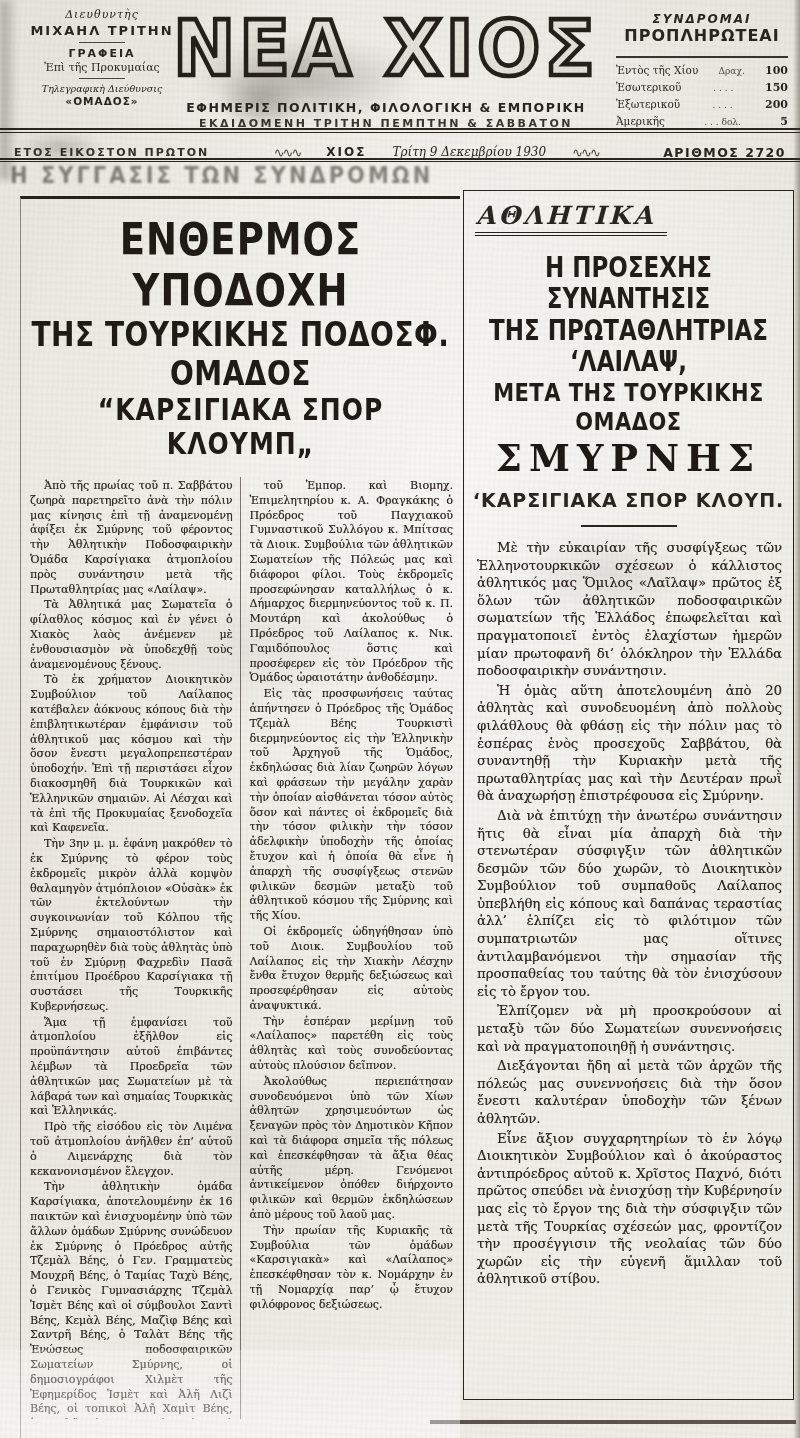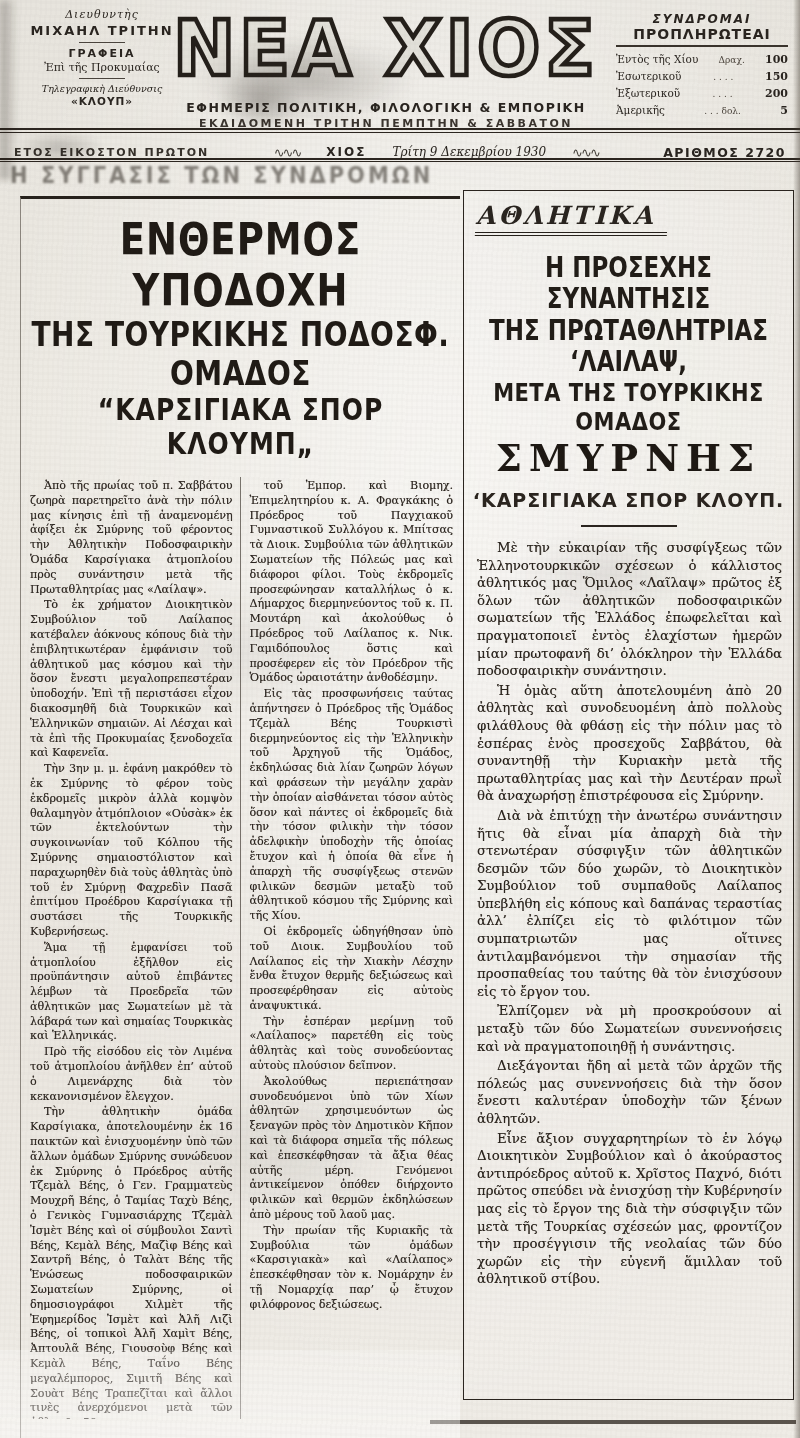--- a/index.html
+++ b/index.html
@@ -41,21 +41,21 @@
   }
   .m-sub1 { position:absolute; left:180px; top:100px; width:412px; text-align:center;
     font-family:"DejaVu Sans", sans-serif; font-weight:bold; font-size:12.5px; letter-spacing:1.5px; }
   .m-sub2 { position:absolute; left:180px; top:117px; width:412px; text-align:center;
     font-family:"DejaVu Sans", sans-serif; font-size:11px; letter-spacing:2.5px; font-weight:bold; color:#3a342e; }
 
   .m-right { position:absolute; left:616px; top:12px; width:172px; }
   .m-right .s1 { text-align:center; font-family:"DejaVu Sans", sans-serif; font-weight:bold;
     font-style:italic; font-size:12px; letter-spacing:2px; }
   .m-right .s2 { text-align:center; font-family:"DejaVu Sans", sans-serif; font-weight:bold;
-    font-size:14px; letter-spacing:1px; border-bottom:2px solid #39332c; padding-bottom:3px; margin-bottom:6px; }
+    font-size:16px; letter-spacing:1px; border-bottom:2px solid #39332c; padding-bottom:11px; margin-bottom:6px; }
   .rate { display:flex; align-items:baseline; font-size:10.5px; margin-top:4px; }
   .rate .lab { white-space:nowrap; }
   .rate .sep { flex:1; text-align:center; overflow:hidden; white-space:nowrap; color:#4c453d; font-size:9px; padding:0 3px; }
   .rate .val { font-weight:bold; font-size:11px; }
 
   .hrule { position:absolute; left:0; width:800px; border-top:2.5px solid #2c2620; }
   .hrule.thin { border-top-width:1.2px; }
   .dateline { position:absolute; left:0; top:134px; width:800px; height:36px;
     display:flex; align-items:center; padding:0 14px; }
   .dateline .era { font-family:"DejaVu Sans", sans-serif; font-weight:bold; font-size:11px; letter-spacing:2px; color:#35302a; }
@@ -117,21 +117,21 @@
 <div class="page">
 
   <div class="m-left">
     <div class="script">Διευθυντὴς</div>
     <div class="name">ΜΙΧΑΗΛ ΤΡΙΤΗΝ</div>
     <div class="rule"></div>
     <div class="small-caps">ΓΡΑΦΕΙΑ</div>
     <div class="line">Ἐπὶ τῆς Προκυμαίας</div>
     <div class="rule"></div>
     <div class="tiny">Τηλεγραφικὴ Διεύθυνσις</div>
-    <div class="brand">«ΚΛΟΥΠ»</div>
+    <div class="brand">«ΟΜΑΔΟΣ»</div>
   </div>
 
   <div class="m-title">ΝΕΑ ΧΙΟΣ</div>
   <div class="m-sub1">ΕΦΗΜΕΡΙΣ ΠΟΛΙΤΙΚΗ, ΦΙΛΟΛΟΓΙΚΗ &amp; ΕΜΠΟΡΙΚΗ</div>
   <div class="m-sub2">ΕΚΔΙΔΟΜΕΝΗ ΤΡΙΤΗΝ ΠΕΜΠΤΗΝ &amp; ΣΑΒΒΑΤΟΝ</div>
 
   <div class="m-right">
     <div class="s1">ΣΥΝΔΡΟΜΑΙ</div>
     <div class="s2">ΠΡΟΠΛΗΡΩΤΕΑΙ</div>
     <div class="rate">
@@ -175,20 +175,21 @@
 
   <div class="banner">Η ΣΥΓΓΑΣΙΣ ΤΩΝ ΣΥΝΔΡΟΜΩΝ</div>
 
   <div class="art-left">
     <div class="hl hl1">ΕΝΘΕΡΜΟΣ ΥΠΟΔΟΧΗ</div>
     <div class="hl hl2">ΤΗΣ ΤΟΥΡΚΙΚΗΣ ΠΟΔΟΣΦ. ΟΜΑΔΟΣ</div>
     <div class="hl hl3">“ΚΑΡΣΙΓΙΑΚΑ ΣΠΟΡ ΚΛΟΥΜΠ„</div>
     <div class="cols">
       <div class="col first">
         <p>Ἀπὸ τῆς πρωίας τοῦ π. Σαββάτου ζωηρὰ παρετηρεῖτο ἀνὰ τὴν πόλιν μας κίνησις ἐπὶ τῇ ἀναμενομένῃ ἀφίξει ἐκ Σμύρνης τοῦ φέροντος τὴν Ἀθλητικὴν Ποδοσφαιρικὴν Ὁμάδα Καρσίγιακα ἀτμοπλοίου πρὸς συνάντησιν μετὰ τῆς Πρωταθλητρίας μας «Λαίλαψ».</p>
+        <p>Τὰ Ἀθλητικά μας Σωματεῖα ὁ φίλαθλος κόσμος καὶ ἐν γένει ὁ Χιακὸς λαὸς ἀνέμενεν μὲ ἐνθουσιασμὸν νὰ ὑποδεχθῇ τοὺς ἀναμενομένους ξένους.</p>
         <p>Τὸ ἐκ χρήματον Διοικητικὸν Συμβούλιον τοῦ Λαίλαπος κατέβαλεν ἀόκνους κόπους διὰ τὴν ἐπιβλητικωτέραν ἐμφάνισιν τοῦ ἀθλητικοῦ μας κόσμου καὶ τὴν ὅσον ἔνεστι μεγαλοπρεπεστέραν ὑποδοχήν. Ἐπὶ τῇ περιστάσει εἶχον διακοσμηθῆ διὰ Τουρκικῶν καὶ Ἑλληνικῶν σημαιῶν. Αἱ Λέσχαι καὶ τὰ ἐπὶ τῆς Προκυμαίας ξενοδοχεῖα καὶ Καφενεῖα.</p>
         <p>Τὴν 3ην μ. μ. ἐφάνη μακρόθεν τὸ ἐκ Σμύρνης τὸ φέρον τοὺς ἐκδρομεῖς μικρὸν ἀλλὰ κομψὸν θαλαμηγὸν ἀτμόπλοιον «Οὐσὰκ» ἐκ τῶν ἐκτελούντων τὴν συγκοινωνίαν τοῦ Κόλπου τῆς Σμύρνης σημαιοστόλιστον καὶ παραχωρηθὲν διὰ τοὺς ἀθλητὰς ὑπὸ τοῦ ἐν Σμύρνῃ Φαχρεδὶν Πασᾶ ἐπιτίμου Προέδρου Καρσίγιακα τῇ συστάσει τῆς Τουρκικῆς Κυβερνήσεως.</p>
         <p>Ἅμα τῇ ἐμφανίσει τοῦ ἀτμοπλοίου ἐξῆλθον εἰς προϋπάντησιν αὐτοῦ ἐπιβάντες λέμβων τὰ Προεδρεῖα τῶν ἀθλητικῶν μας Σωματείων μὲ τὰ λάβαρά των καὶ σημαίας Τουρκικὰς καὶ Ἑλληνικάς.</p>
         <p>Πρὸ τῆς εἰσόδου εἰς τὸν Λιμένα τοῦ ἀτμοπλοίου ἀνῆλθεν ἐπ’ αὐτοῦ ὁ Λιμενάρχης διὰ τὸν κεκανονισμένον ἔλεγχον.</p>
         <p>Τὴν ἀθλητικὴν ὁμάδα Καρσίγιακα, ἀποτελουμένην ἐκ 16 παικτῶν καὶ ἐνισχυομένην ὑπὸ τῶν ἄλλων ὁμάδων Σμύρνης συνώδευον ἐκ Σμύρνης ὁ Πρόεδρος αὐτῆς Τζεμὰλ Βέης, ὁ Γεν. Γραμματεὺς Μουχρῆ Βέης, ὁ Ταμίας Ταχὺ Βέης, ὁ Γενικὸς Γυμνασιάρχης Τζεμὰλ Ἰσμὲτ Βέης καὶ οἱ σύμβουλοι Σαντὶ Βέης, Κεμὰλ Βέης, Μαζὶφ Βέης καὶ Σαντρῆ Βέης, ὁ Ταλὰτ Βέης τῆς Ἑνώσεως ποδοσφαιρικῶν Σωματείων Σμύρνης, οἱ δημοσιογράφοι Χιλμὲτ τῆς Ἐφημερίδος Ἰσμὲτ καὶ Ἀλῆ Λιζὶ Βέης, οἱ τοπικοὶ Ἀλῆ Χαμὶτ Βέης, Ἀπτουλᾶ Βέης, Γιουσοὺφ Βέης καὶ Κεμὰλ Βέης, Ταΐνο Βέης μεγαλέμπορος, Σιμιτῆ Βέης καὶ Σουὰτ Βέης Τραπεζῖται καὶ ἄλλοι τινὲς ἀνερχόμενοι μετὰ τῶν ἀθλητῶν 50.</p>
 
       </div>
       <div class="col">
         <p>τοῦ Ἐμπορ. καὶ Βιομηχ. Ἐπιμελητηρίου κ. Α. Φραγκάκης ὁ Πρόεδρος τοῦ Παγχιακοῦ Γυμναστικοῦ Συλλόγου κ. Μπίτσας τὰ Διοικ. Συμβούλια τῶν ἀθλητικῶν Σωματείων τῆς Πόλεώς μας καὶ διάφοροι φίλοι. Τοὺς ἐκδρομεῖς προσεφώνησαν καταλλήλως ὁ κ. Δήμαρχος διερμηνεύοντος τοῦ κ. Π. Μουτάρη καὶ ἀκολούθως ὁ Πρόεδρος τοῦ Λαίλαπος κ. Νικ. Γαμιδόπουλος ὅστις καὶ προσέφερεν εἰς τὸν Πρόεδρον τῆς Ὁμάδος ὡραιοτάτην ἀνθοδέσμην.</p>
         <p>Εἰς τὰς προσφωνήσεις ταύτας ἀπήντησεν ὁ Πρόεδρος τῆς Ὁμάδος Τζεμὰλ Βέης Τουρκιστὶ διερμηνεύοντος εἰς τὴν Ἑλληνικὴν τοῦ Ἀρχηγοῦ τῆς Ὁμάδος, ἐκδηλώσας διὰ λίαν ζωηρῶν λόγων καὶ φράσεων τὴν μεγάλην χαρὰν τὴν ὁποίαν αἰσθάνεται τόσον αὐτὸς ὅσον καὶ πάντες οἱ ἐκδρομεῖς διὰ τὴν τόσον φιλικὴν τὴν τόσον ἀδελφικὴν ὑποδοχὴν τῆς ὁποίας ἔτυχον καὶ ἡ ὁποία θὰ εἶνε ἡ ἀπαρχὴ τῆς συσφίγξεως στενῶν φιλικῶν δεσμῶν μεταξὺ τοῦ ἀθλητικοῦ κόσμου τῆς Σμύρνης καὶ τῆς Χίου.</p>

